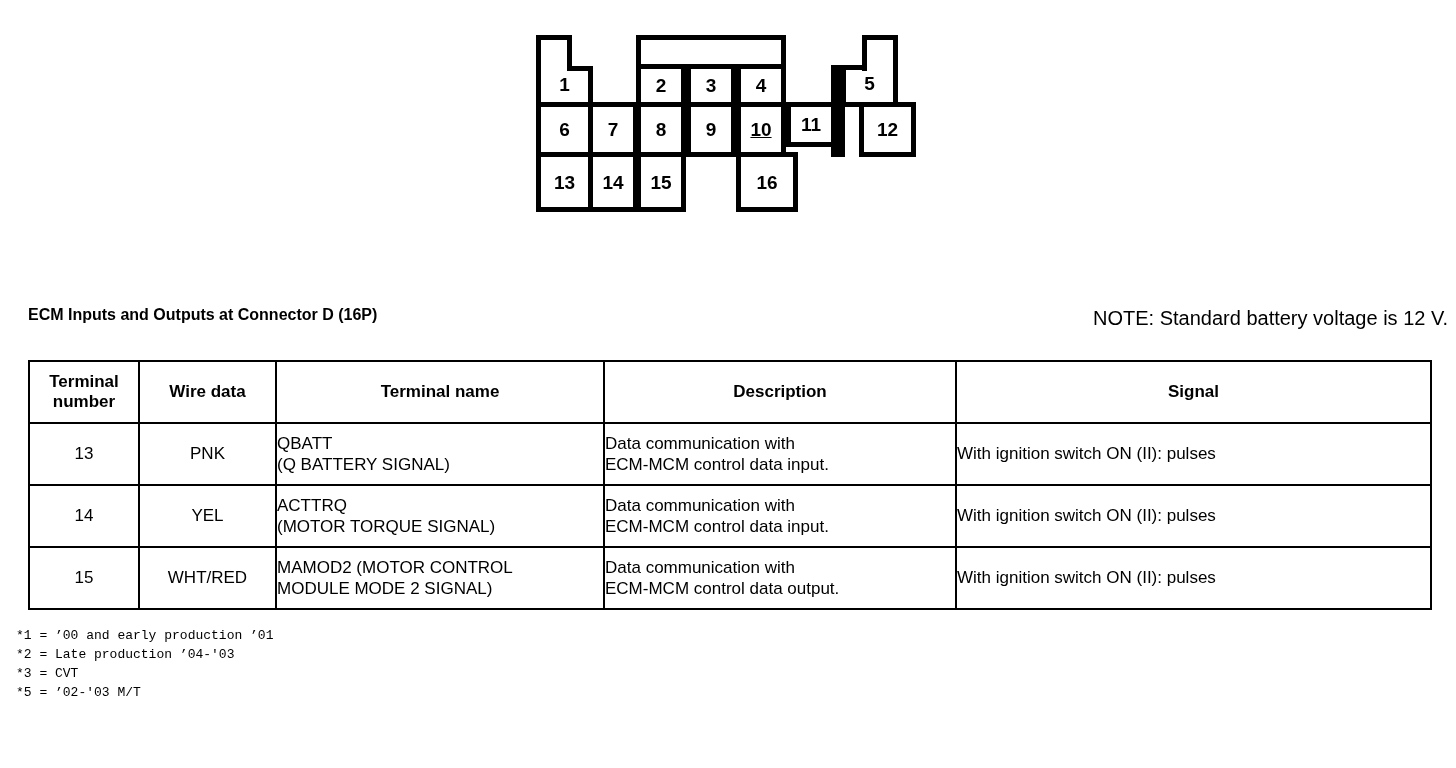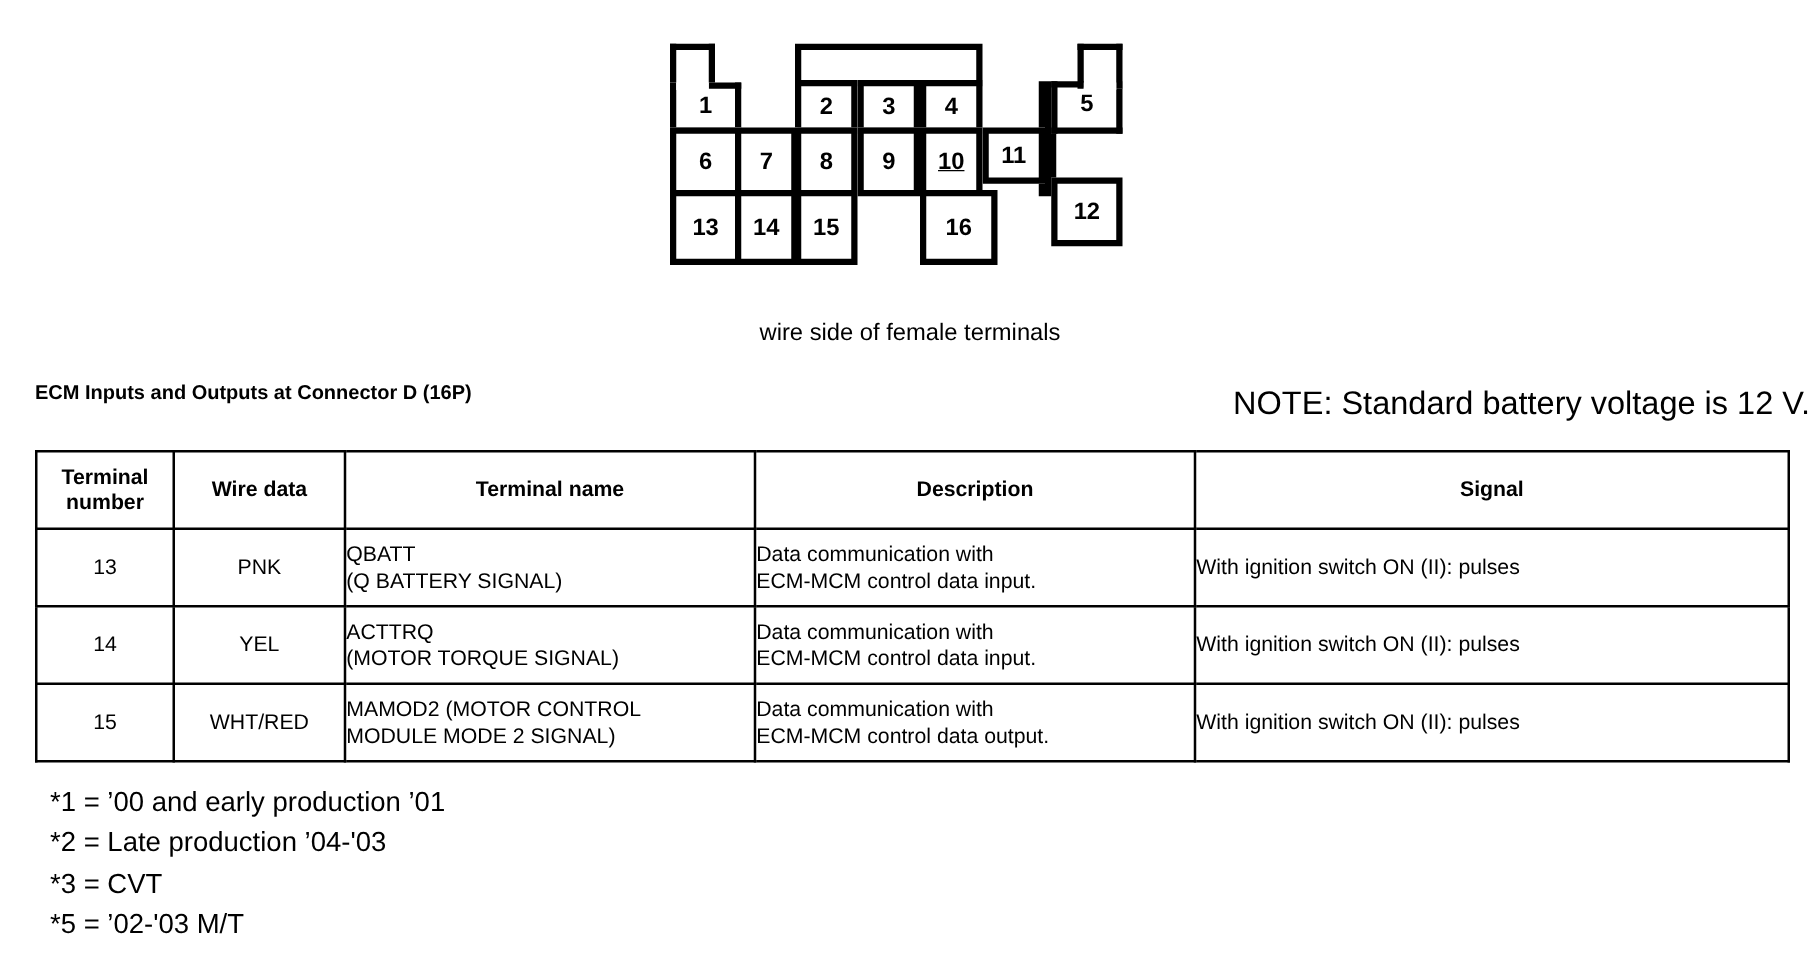--- a/index.html
+++ b/index.html
@@ -86,21 +86,21 @@
     font-family: "Liberation Sans", sans-serif;
     font-weight: bold;
     font-size: 16px;
     white-space: nowrap;
   }
   #battery-note {
     position: absolute;
     right: 8px;
     top: 1px;
     font-family: "Liberation Sans", sans-serif;
-    font-size: 26px;
+    font-size: 20px;
     white-space: nowrap;
   }
 
   
   #io-table {
     position: absolute;
     left: 28px;
     top: 360px;
     width: 1402px;
     border-collapse: collapse;
@@ -137,24 +137,24 @@
   }
   .cell-left {
     text-align: left;
     padding-left: 9px;
   }
   .cell-left .line { display: block; white-space: nowrap; }
 
   
   #footnotes {
     position: absolute;
-    left: 40px;
+    left: 16px;
     top: 626px;
-    font-family: Liberation Sans, sans-serif;
-    font-size: 22px;
+    font-family: Liberation Mono, monospace;
+    font-size: 13px;
     line-height: 1.47;
   }
   #footnotes .footnote { display: block; white-space: nowrap; }
 </style>
 </head>
 <body>
 
 <div id="connector-figure">
 
   <div id="connector-grid">
@@ -199,40 +199,39 @@
     </div>
     <div class="pin" style="left:150px; top:67px; width:50px; height:55px;">
       <span>9</span>
     </div>
     <div class="pin" style="left:200px; top:67px; width:50px; height:55px;text-decoration:underline;">
       <span>10</span>
     </div>
     <div class="pin" style="left:250px; top:67px; width:50px; height:45px;">
       <span>11</span>
     </div>
-    <div class="pin" style="left:305px; top:67px; width:57px; height:55px;margin-top:40px;">
+    <div class="pin" style="left:323px; top:67px; width:57px; height:55px;">
       <span>12</span>
     </div>
 
     <div class="pin" style="left:0px; top:117px; width:57px; height:60px;">
       <span>13</span>
     </div>
     <div class="pin" style="left:52px; top:117px; width:50px; height:60px;">
       <span>14</span>
     </div>
     <div class="pin" style="left:100px; top:117px; width:50px; height:60px;">
       <span>15</span>
     </div>
     <div class="pin" style="left:200px; top:117px; width:62px; height:60px;">
       <span>16</span>
     </div>
 
   </div>
 
-  <div id="connector-caption">wire side of female terminals</div>
 </div>
 
 <div id="heading-row">
   <div id="table-title">ECM Inputs and Outputs at Connector D (16P)</div>
   <div id="battery-note">NOTE: Standard battery voltage is 12 V.</div>
 </div>
 
 <table id="io-table">
   <colgroup>
     <col class="col-term">

